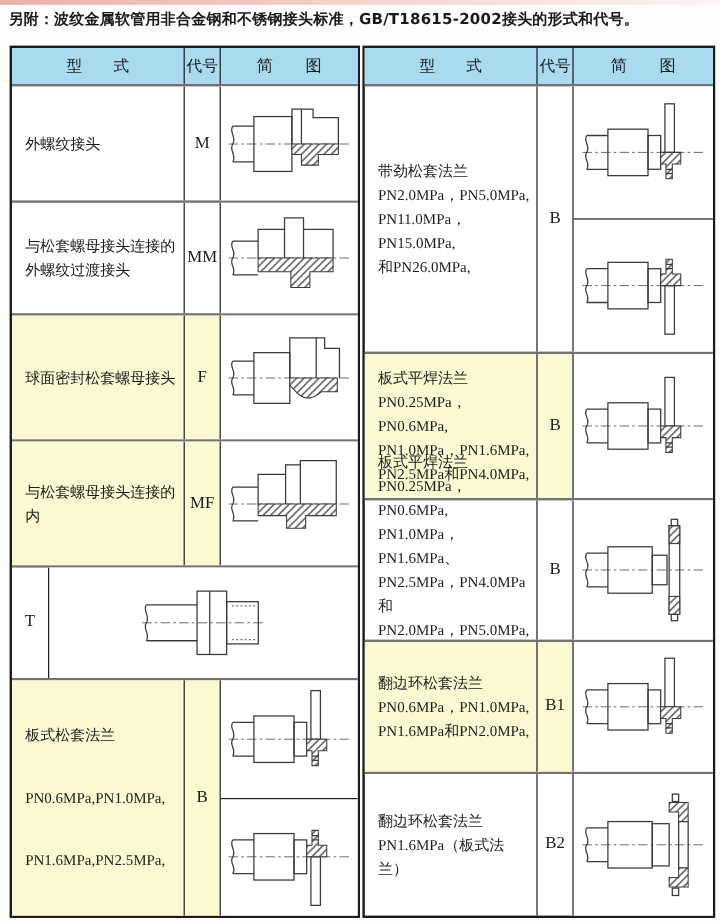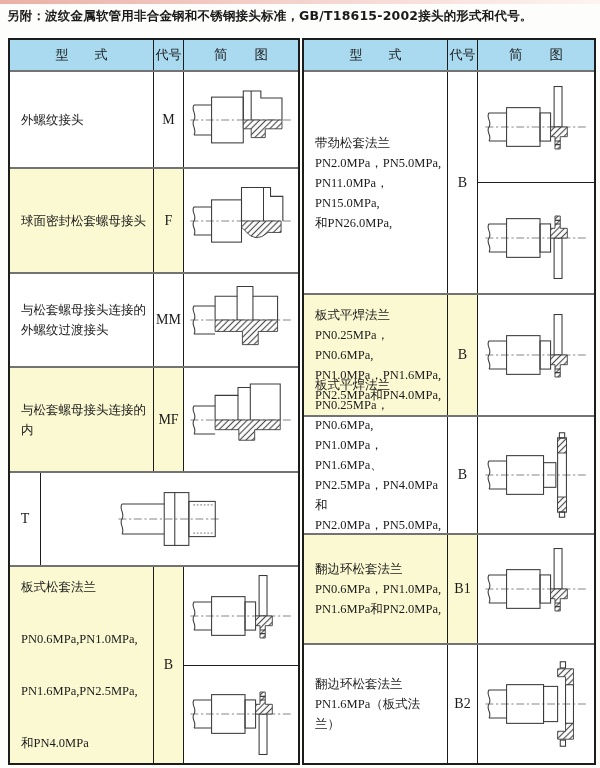--- a/index.html
+++ b/index.html
@@ -60,20 +60,45 @@
             <path d="M26,33 H6 M26,67 H6" stroke="#3A3A3A" stroke-width="1.2" fill="none"></path>
             <path d="M6,33 c-4,5.949999999999999 4,10.2 0,17 c-4,5.949999999999999 4,10.2 0,17" stroke="#3A3A3A" stroke-width="1.2" fill="none"></path>
             <rect x="26" y="24" width="36" height="52" stroke="#3A3A3A" stroke-width="1.2" fill="none"></rect>
             <path d="M62,50 V17 H82 V25 H106 V50" stroke="#3A3A3A" stroke-width="1.2" fill="none"></path>
             <line x1="71" y1="17" x2="71" y2="50" stroke="#3A3A3A" stroke-width="1.2" fill="none"></line>
             <path d="M62,50 H106 V60 H87 V70 H71 V60 H62 Z" fill="url(#h0)" stroke="#3A3A3A" stroke-width="1"></path>
           </svg>
         </div>
       </div>
     </div>
+    <div class="trow" style="height:94px">
+      <div class="cell type" style="">
+        <div>与松套螺母接头连接的</div>
+        <div>外螺纹过渡接头</div>
+      </div>
+      <div class="cell code" style="">MM</div>
+      <div class="cell diag">
+        <div class="dsub">
+          <svg viewBox="0 0 120 100" width="107" height="88">
+            <defs>
+              <pattern id="h2" width="5" height="5" patternUnits="userSpaceOnUse" patternTransform="rotate(45)">
+                <rect width="5" height="5" fill="#fff"></rect>
+                <line x1="2.5" y1="0" x2="2.5" y2="5" stroke="#4a4a4a" stroke-width="1.3"></line>
+              </pattern>
+            </defs>
+            <line x1="2" y1="50" x2="117" y2="50" stroke="#3A3A3A" stroke-width="0.7" stroke-dasharray="9 3 2.5 3"></line>
+            <path d="M30,34 H6 M30,66 H6" stroke="#3A3A3A" stroke-width="1.2" fill="none"></path>
+            <path d="M6,34 c-4,5.6 4,9.6 0,16 c-4,5.6 4,9.6 0,16" stroke="#3A3A3A" stroke-width="1.2" fill="none"></path>
+            <path d="M30,50 V23 H55 V12 H73 V23 H101 V50" stroke="#3A3A3A" stroke-width="1.2" fill="none"></path>
+            <path d="M55,23 V50 M73,23 V50" stroke="#3A3A3A" stroke-width="1.2" fill="none"></path>
+            <path d="M30,50 H101 V63 H79 V78 H61 V63 H30 Z" fill="url(#h2)" stroke="#3A3A3A" stroke-width="1"></path>
+          </svg>
+        </div>
+      </div>
+    </div>
     <div class="trow" style="height:105px">
       <div class="cell type" style="background:#FBF9D2;">
         <div>球面密封松套螺母接头</div>
       </div>
       <div class="cell code" style="background:#FBF9D2;">F</div>
       <div class="cell diag">
         <div class="dsub">
           <svg viewBox="0 0 120 100" width="107" height="88">
             <defs>
               <pattern id="h1" width="5" height="5" patternUnits="userSpaceOnUse" patternTransform="rotate(45)">
@@ -81,45 +106,20 @@
                 <line x1="2.5" y1="0" x2="2.5" y2="5" stroke="#4a4a4a" stroke-width="1.3"></line>
               </pattern>
             </defs>
             <line x1="2" y1="50" x2="117" y2="50" stroke="#3A3A3A" stroke-width="0.7" stroke-dasharray="9 3 2.5 3"></line>
             <path d="M26,34 H6 M26,66 H6" stroke="#3A3A3A" stroke-width="1.2" fill="none"></path>
             <path d="M6,34 c-4,5.6 4,9.6 0,16 c-4,5.6 4,9.6 0,16" stroke="#3A3A3A" stroke-width="1.2" fill="none"></path>
             <rect x="26" y="26" width="34" height="48" stroke="#3A3A3A" stroke-width="1.2" fill="none"></rect>
             <path d="M60,50 V12 H93 V22 H107 V50" stroke="#3A3A3A" stroke-width="1.2" fill="none"></path>
             <line x1="85" y1="12" x2="85" y2="50" stroke="#3A3A3A" stroke-width="1.2" fill="none"></line>
             <path d="M60,50 H105 V63 H90 Q76,76 64,61 L60,57 Z" fill="url(#h1)" stroke="#3A3A3A" stroke-width="1"></path>
-          </svg>
-        </div>
-      </div>
-    </div>
-    <div class="trow" style="height:94px">
-      <div class="cell type" style="">
-        <div>与松套螺母接头连接的</div>
-        <div>外螺纹过渡接头</div>
-      </div>
-      <div class="cell code" style="">MM</div>
-      <div class="cell diag">
-        <div class="dsub">
-          <svg viewBox="0 0 120 100" width="107" height="88">
-            <defs>
-              <pattern id="h2" width="5" height="5" patternUnits="userSpaceOnUse" patternTransform="rotate(45)">
-                <rect width="5" height="5" fill="#fff"></rect>
-                <line x1="2.5" y1="0" x2="2.5" y2="5" stroke="#4a4a4a" stroke-width="1.3"></line>
-              </pattern>
-            </defs>
-            <line x1="2" y1="50" x2="117" y2="50" stroke="#3A3A3A" stroke-width="0.7" stroke-dasharray="9 3 2.5 3"></line>
-            <path d="M30,34 H6 M30,66 H6" stroke="#3A3A3A" stroke-width="1.2" fill="none"></path>
-            <path d="M6,34 c-4,5.6 4,9.6 0,16 c-4,5.6 4,9.6 0,16" stroke="#3A3A3A" stroke-width="1.2" fill="none"></path>
-            <path d="M30,50 V23 H55 V12 H73 V23 H101 V50" stroke="#3A3A3A" stroke-width="1.2" fill="none"></path>
-            <path d="M55,23 V50 M73,23 V50" stroke="#3A3A3A" stroke-width="1.2" fill="none"></path>
-            <path d="M30,50 H101 V63 H79 V78 H61 V63 H30 Z" fill="url(#h2)" stroke="#3A3A3A" stroke-width="1"></path>
           </svg>
         </div>
       </div>
     </div>
     <div class="trow" style="height:105px">
       <div class="cell type" style="background:#FBF9D2;">
         <div>与松套螺母接头连接的内</div>
       </div>
       <div class="cell code" style="background:#FBF9D2;">MF</div>
       <div class="cell diag">
@@ -161,21 +161,20 @@
             <path d="M87,34 H109 M87,66 H109" stroke="#3A3A3A" stroke-width="0.8" stroke-dasharray="2 2" fill="none"></path>
           </svg>
         </div>
       </div>
     </div>
     <div class="trow" style="height:198px">
       <div class="cell type" style="background:#FBF9D2;gap:32px;">
         <div>板式松套法兰</div>
         <div>PN0.6MPa,PN1.0MPa,</div>
         <div>PN1.6MPa,PN2.5MPa,</div>
-        <div>和PN4.0MPa</div>
       </div>
       <div class="cell code" style="background:#FBF9D2;">B</div>
       <div class="cell diag">
         <div class="dsub">
           <svg viewBox="0 0 120 100" width="107" height="88">
             <defs>
               <pattern id="h5" width="5" height="5" patternUnits="userSpaceOnUse" patternTransform="rotate(45)">
                 <rect width="5" height="5" fill="#fff"></rect>
                 <line x1="2.5" y1="0" x2="2.5" y2="5" stroke="#4a4a4a" stroke-width="1.3"></line>
               </pattern>

